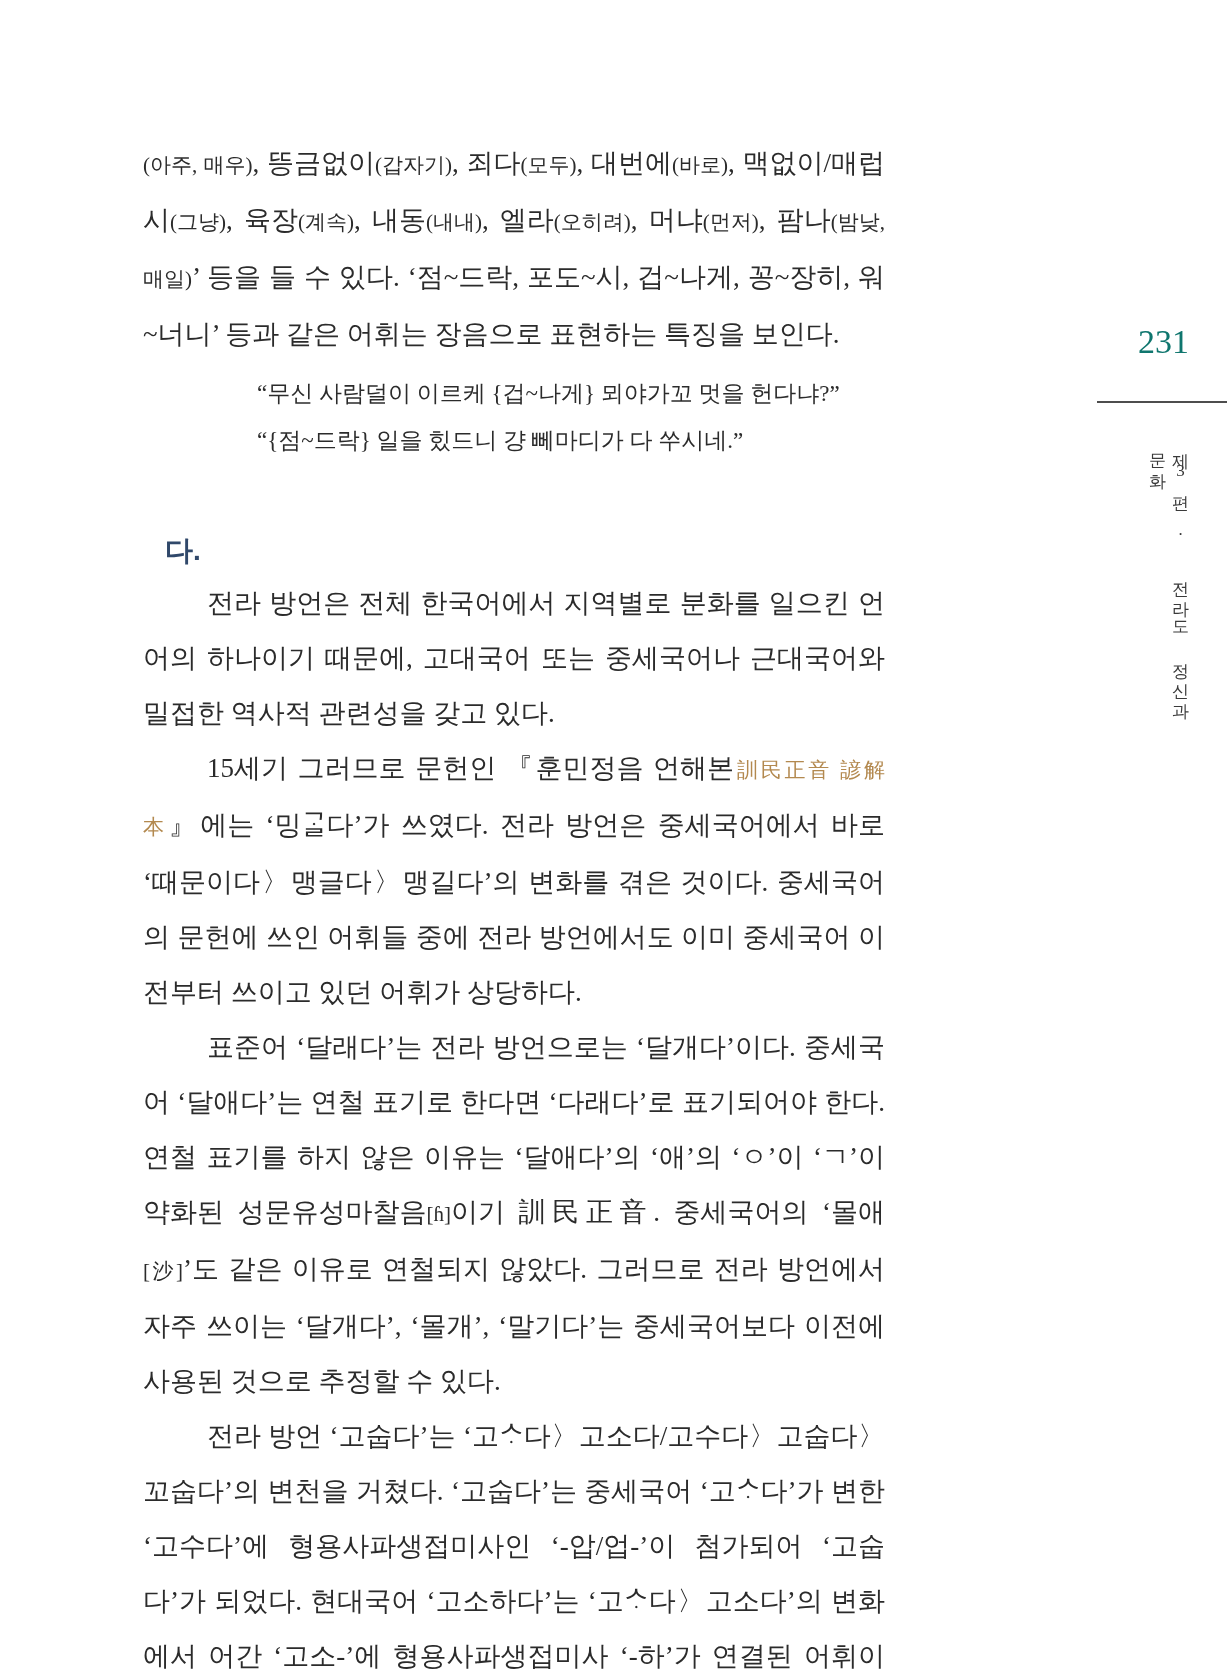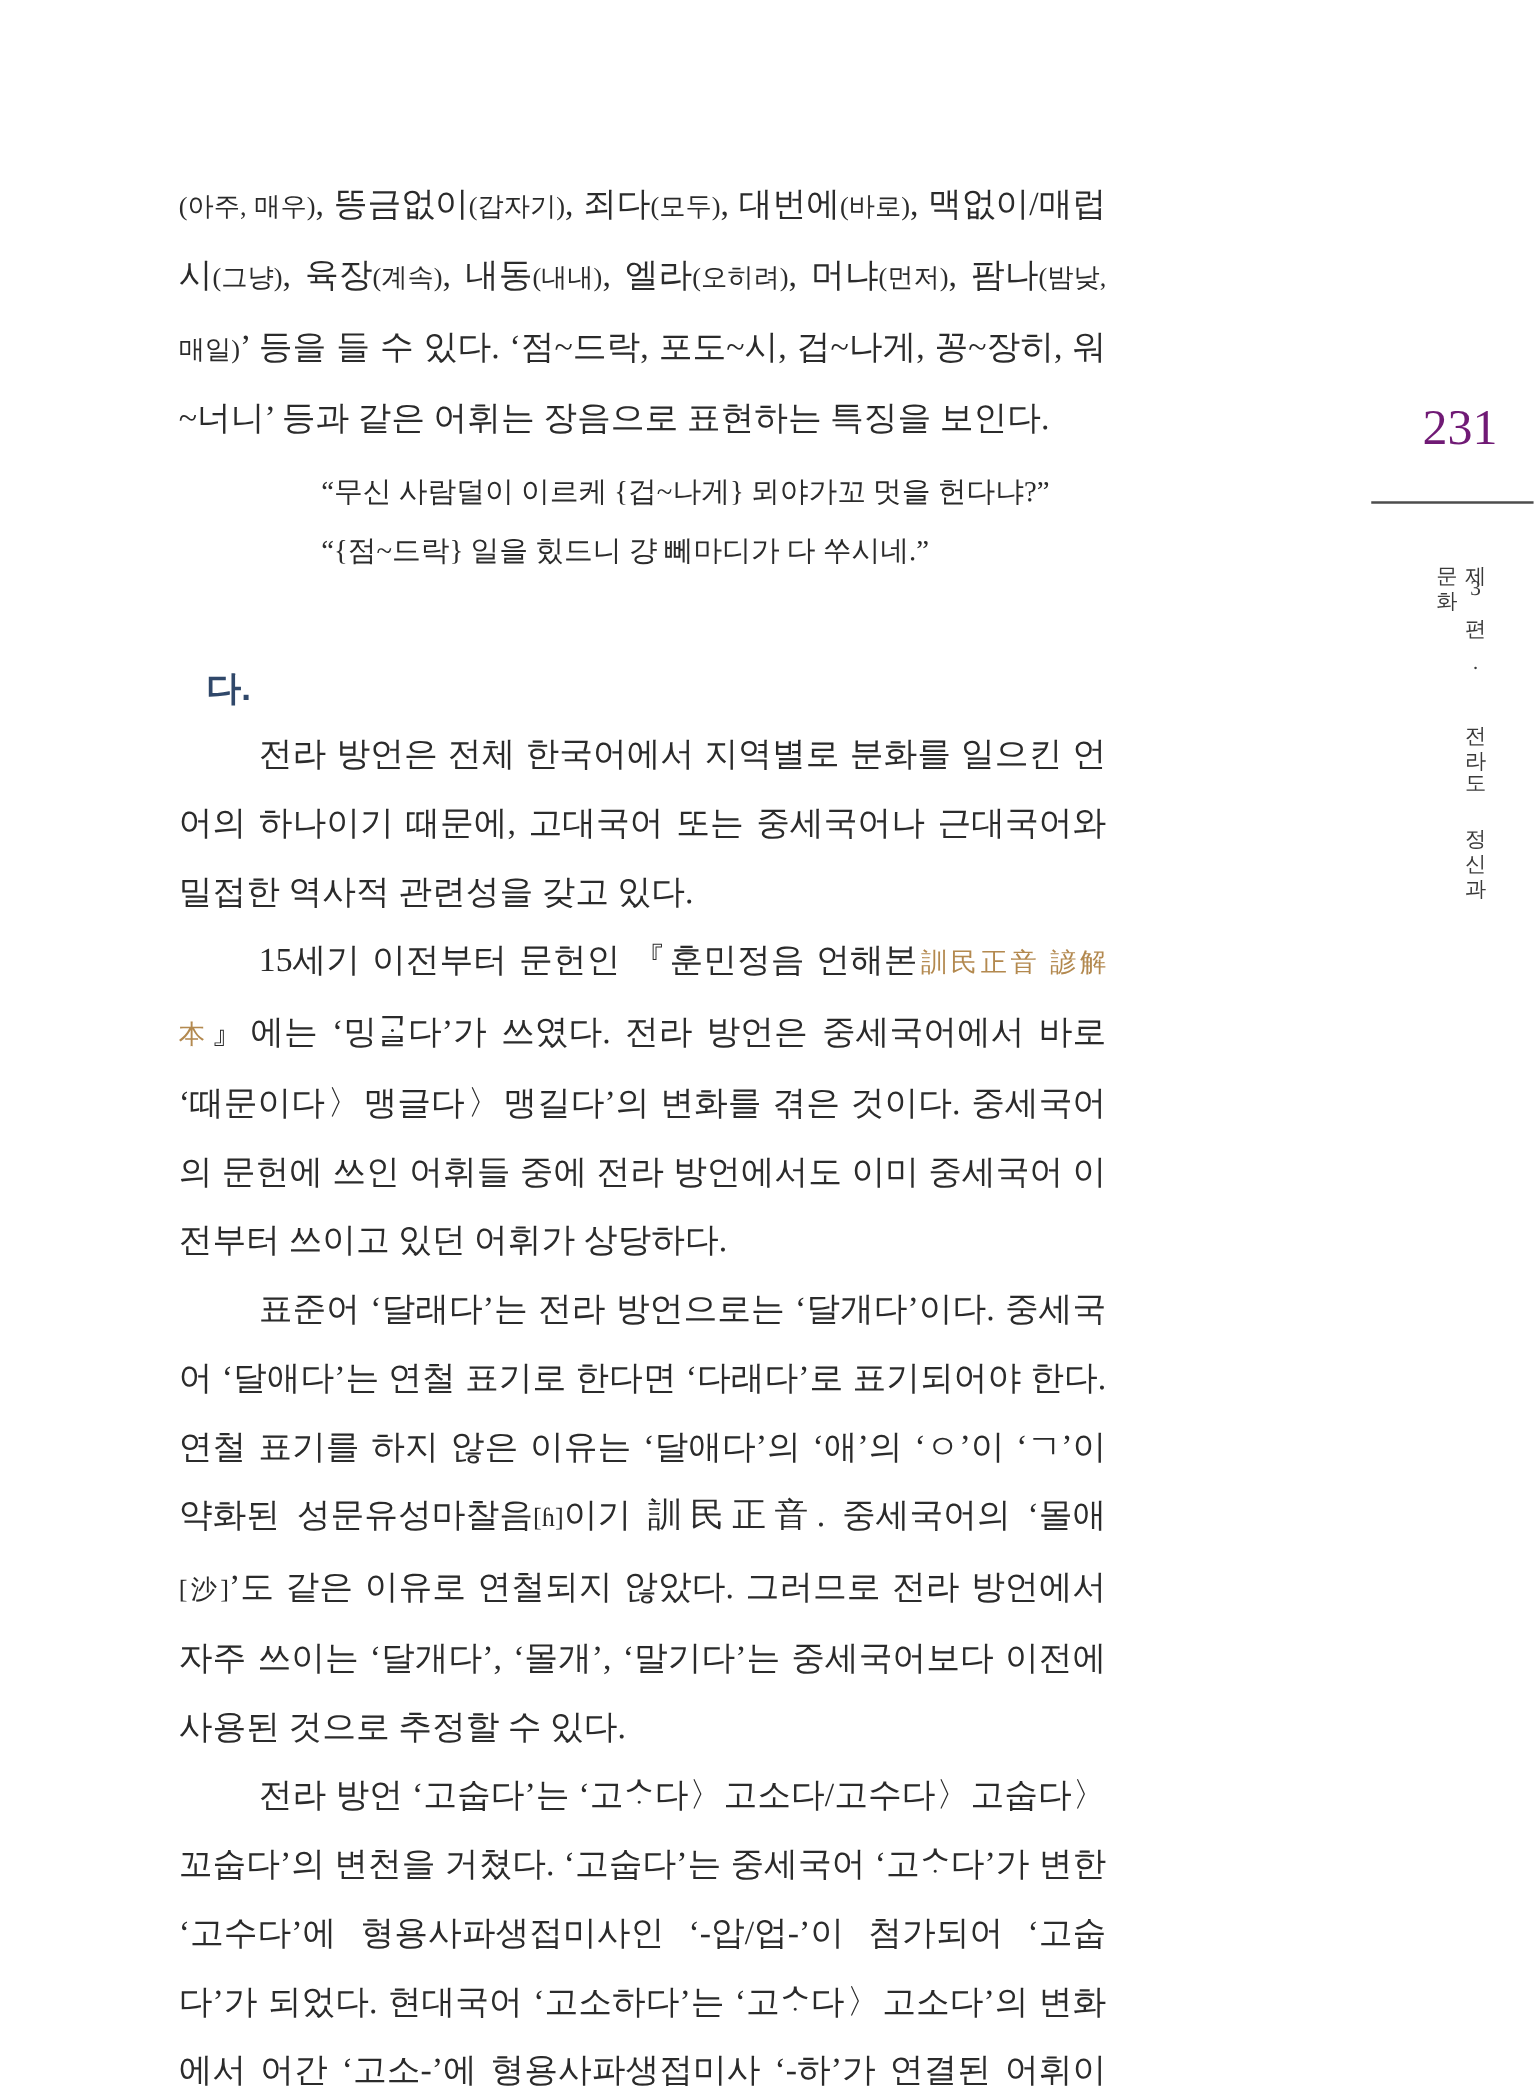--- a/index.html
+++ b/index.html
@@ -45,23 +45,23 @@
   .section-heading .h-label { margin-right: 26px; }
   .citation {
     margin: 10px 0 8px 140px;
     font-size: 22px;
     line-height: 50px;
     color: #2b2b2b;
   }
   .page-number {
     position: absolute;
     left: 1138px; top: 322px;
-    font-size: 40px;
+    font-size: 34px;
     line-height: 40px;
-    color: #701a75;
+    color: #0f766e;
   }
   .margin-rule {
     position: absolute;
     left: 1097px; top: 401px;
     width: 130px; height: 2px;
     background: #4d4d4d;
   }
   .sidebar-vertical {
     position: absolute;
     left: 1146px; top: 441px;
@@ -84,21 +84,21 @@
     <p>“무신 사람덜이 이르케 {겁~나게} 뫼야가꼬 멋을 헌다냐?”</p>
     <p>“{점~드락} 일을 힜드니 걍 뻬마디가 다 쑤시네.”</p>
   </div>
 
   <div class="section-heading">
     <span class="h-label">다.</span>
   </div>
 
   <p class="body"><span>전라 방언은 전체 한국어에서 지역별로 분화를 일으킨 언어의 하나이기 때문에, 고대국어 또는 중세국어나 근대국어와 밀접한 역사적 관련성을 갖고 있다.</span></p>
 
-  <p class="body"><span>15세기 이전부터 문헌인 『훈민정음 언해본</span><span class="hanja">訓民正音 諺解本</span><span>』에는 ‘밍ᄀᆞᆯ다’가 쓰였다. 전라 방언은 중세국어에서 바로 ‘때문이다〉맹글다〉맹길다’의 변화를 겪은 것이다. 중세국어의 문헌에 쓰인 어휘들 중에 전라 방언에서도 이미 중세국어 이전부터 쓰이고 있던 어휘가 상당하다.</span></p>
+  <p class="body"><span>15세기 그러므로 문헌인 『훈민정음 언해본</span><span class="hanja">訓民正音 諺解本</span><span>』에는 ‘밍ᄀᆞᆯ다’가 쓰였다. 전라 방언은 중세국어에서 바로 ‘때문이다〉맹글다〉맹길다’의 변화를 겪은 것이다. 중세국어의 문헌에 쓰인 어휘들 중에 전라 방언에서도 이미 중세국어 이전부터 쓰이고 있던 어휘가 상당하다.</span></p>
 
 
   <p class="body"><span>표준어 ‘달래다’는 전라 방언으로는 ‘달개다’이다. 중세국어 ‘달애다’는 연철 표기로 한다면 ‘다래다’로 표기되어야 한다. 연철 표기를 하지 않은 이유는 ‘달애다’의 ‘애’의 ‘ㅇ’이 ‘ㄱ’이 약화된 성문유성마찰음</span><span class="gloss">[ɦ]</span><span>이기 訓民正音. 중세국어의 ‘몰애</span><span class="gloss">[沙]</span><span>’도 같은 이유로 연철되지 않았다. 그러므로 전라 방언에서 자주 쓰이는 ‘달개다’, ‘몰개’, ‘말기다’는 중세국어보다 이전에 사용된 것으로 추정할 수 있다.</span></p>
 
   <p class="body"><span>전라 방언 ‘고숩다’는 ‘고ᄉᆞ다〉고소다/고수다〉고숩다〉꼬숩다’의 변천을 거쳤다. ‘고숩다’는 중세국어 ‘고ᄉᆞ다’가 변한 ‘고수다’에 형용사파생접미사인 ‘-압/업-’이 첨가되어 ‘고숩다’가 되었다. 현대국어 ‘고소하다’는 ‘고ᄉᆞ다〉고소다’의 변화에서 어간 ‘고소-’에 형용사파생접미사 ‘-하’가 연결된 어휘이다.</span></p>
 
 </div>
 
 <div class="page-number">231</div>
 

